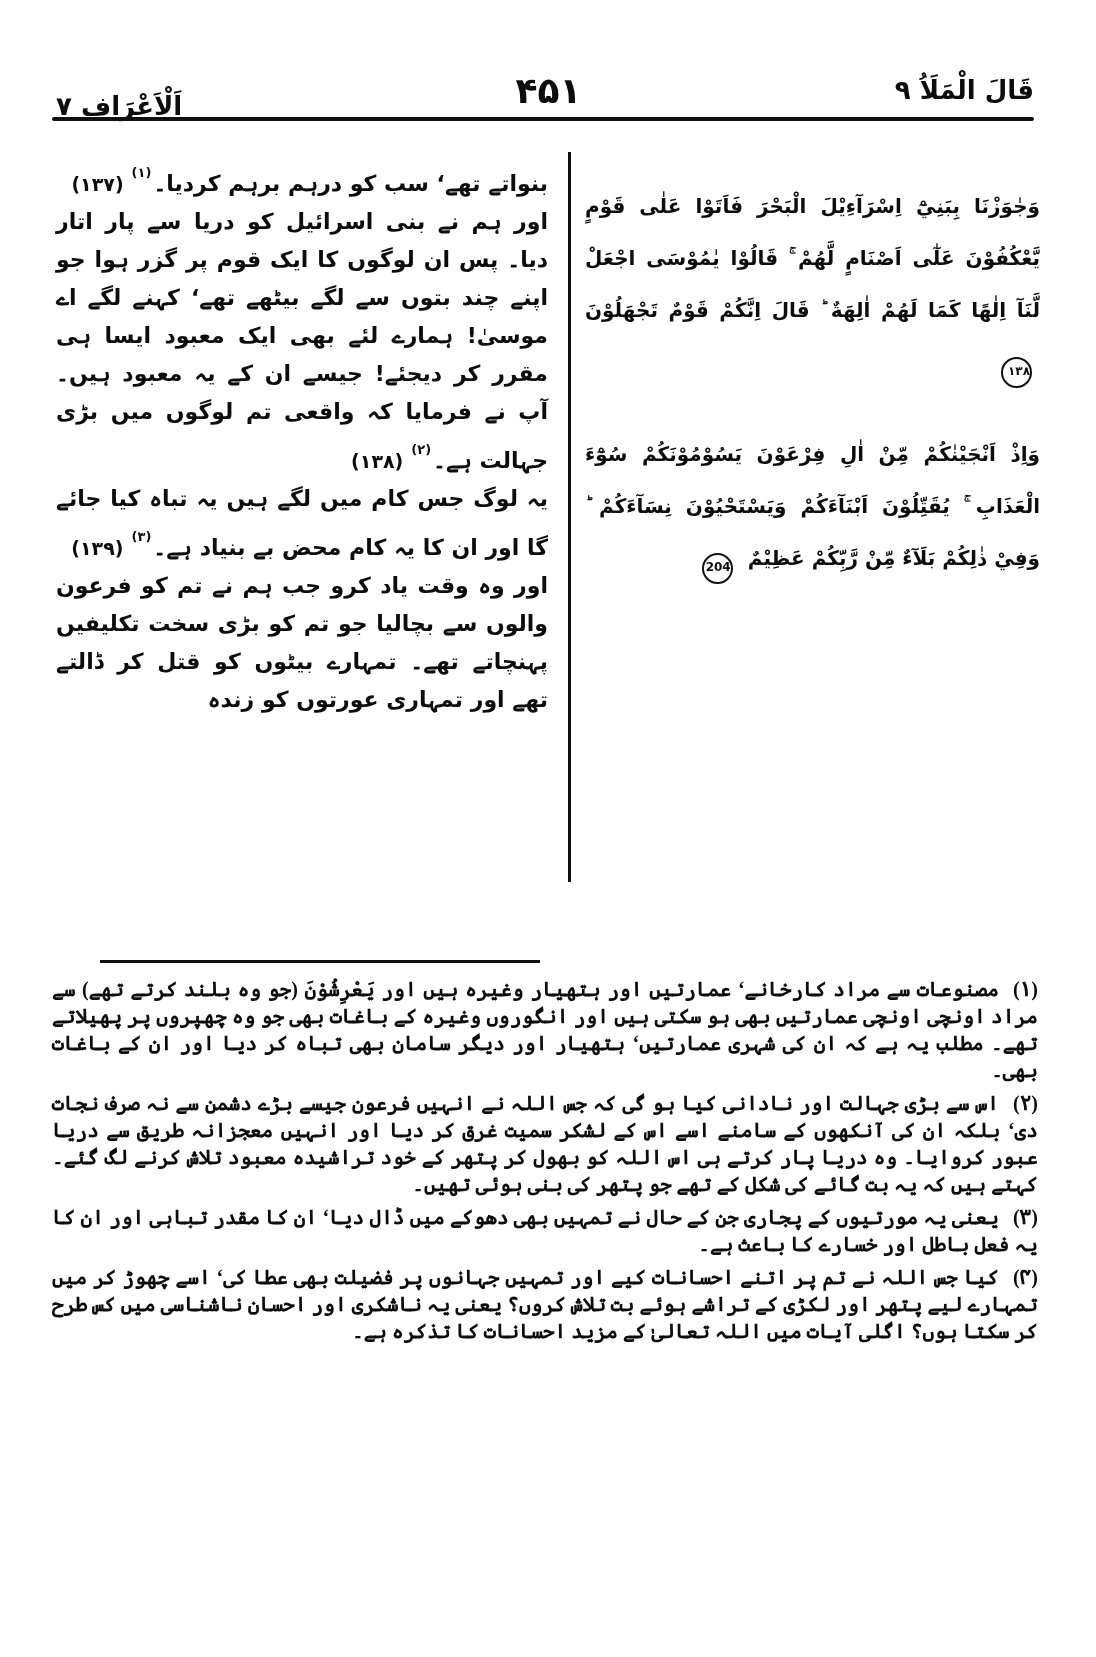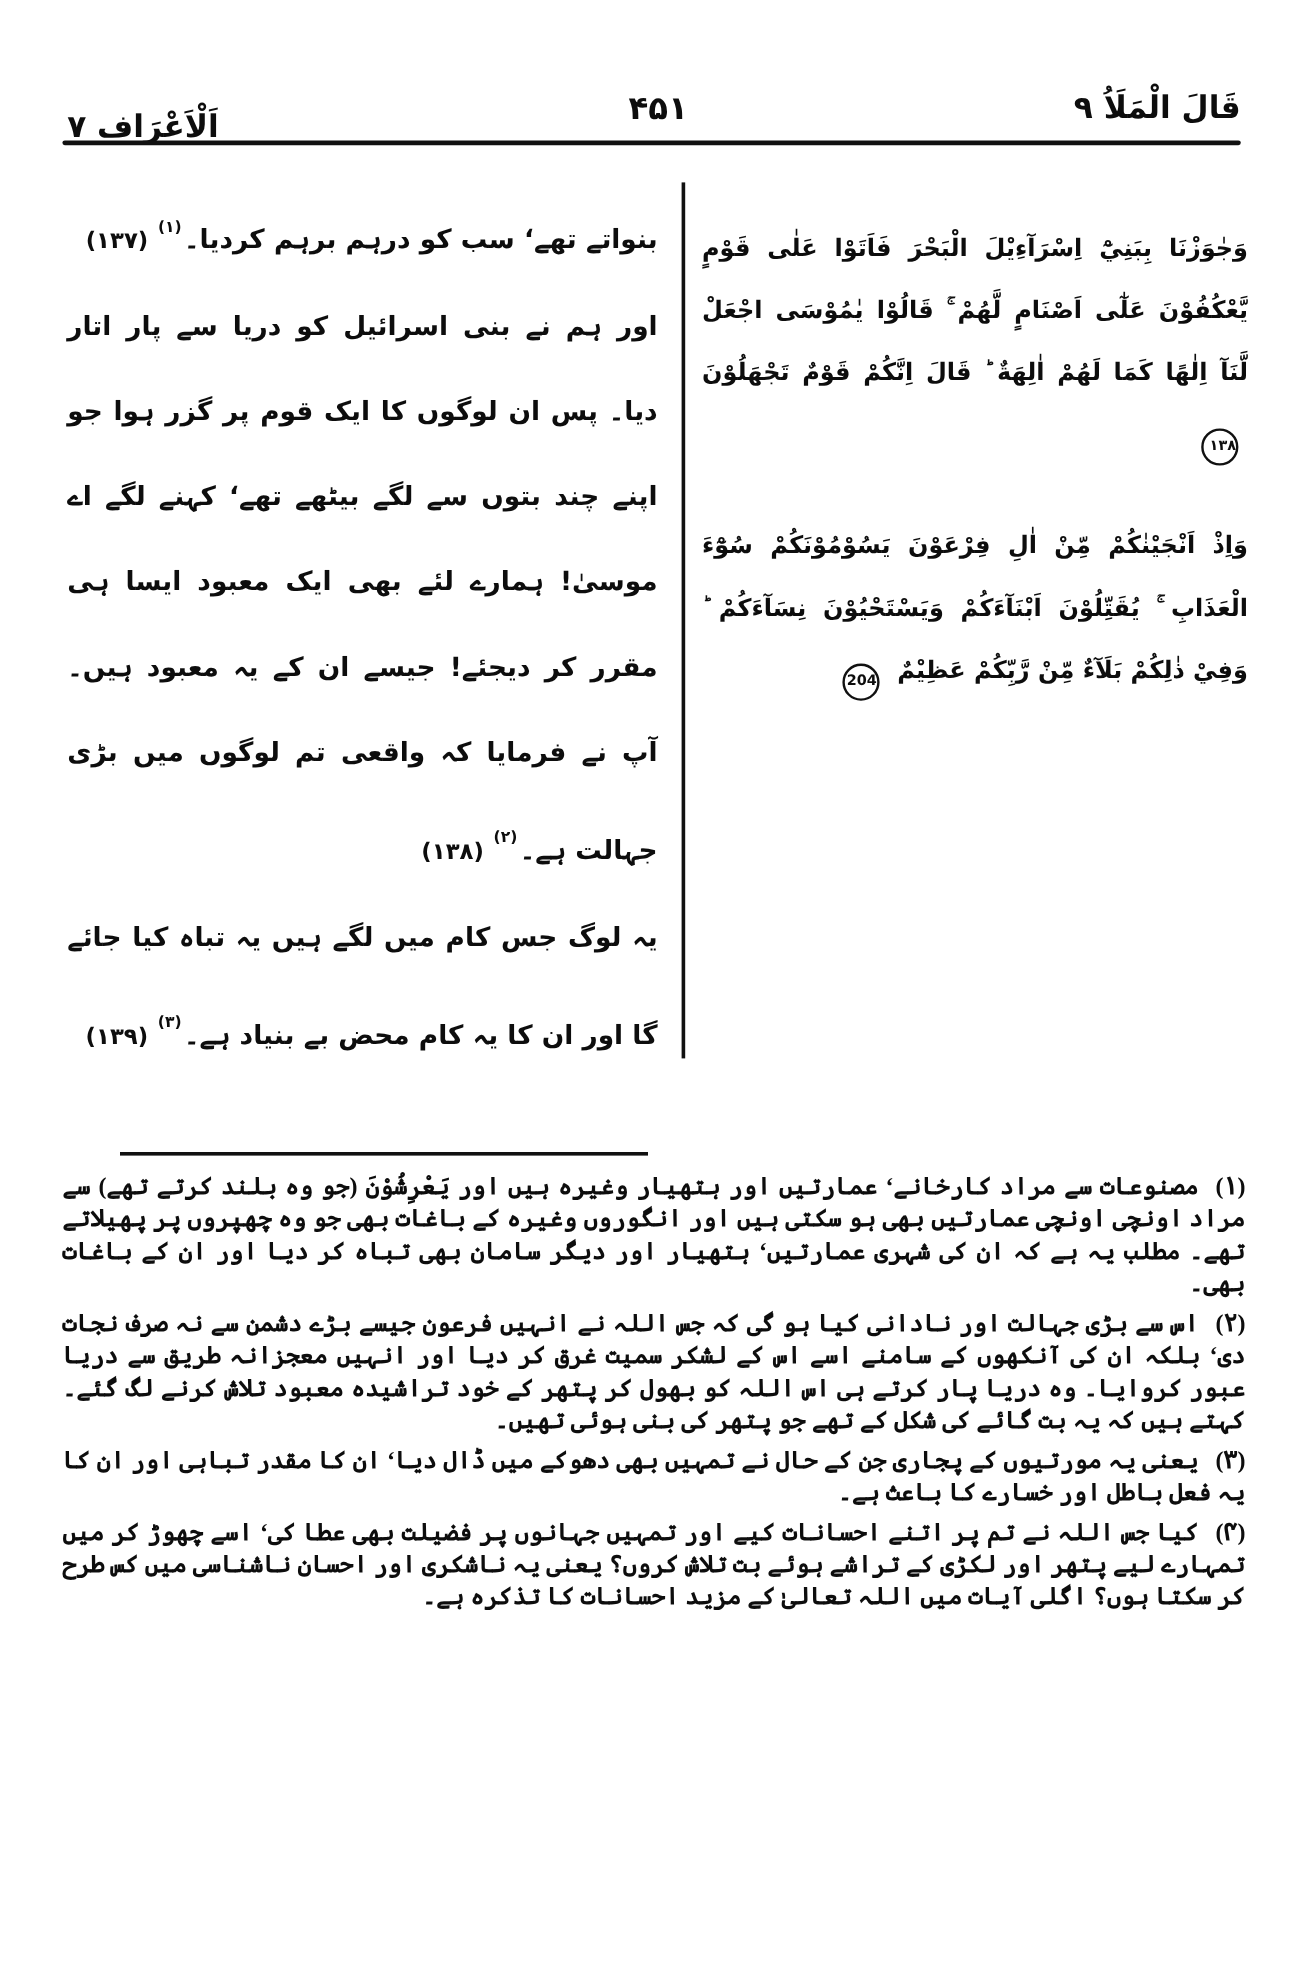--- a/index.html
+++ b/index.html
@@ -25,21 +25,21 @@
     right: 62px;
     left: 56px;
     height: 48px;
     display: flex;
     justify-content: space-between;
     align-items: center;
     font-weight: bold;
     font-size: 26px;
   }
   .header .juz-title { letter-spacing: 1px; }
-  .header .page-num { font-size: 27px; transform: translateX(10px); }
+  .header .page-num { font-size: 36px; transform: translateX(10px); }
   .header .surah-title { letter-spacing: 1px; margin-top: 32px; }
   .header-rule {
     position: absolute;
     top: 117px;
     right: 62px;
     left: 52px;
     height: 4px;
     background: #111;
     border-radius: 2px;
   }
@@ -98,21 +98,21 @@
     position: absolute;
     top: 14px;
     left: 56px;
     width: 492px;
     direction: rtl;
   }
   .urdu-para {
     margin: 0;
     font-size: 22px;
     font-weight: bold;
-    line-height: 71px;
+    line-height: 38px;
     text-align: justify;
     text-align-last: right;
   }
   .fn-ref {
     font-size: 13px;
     font-weight: bold;
     vertical-align: 14px;
     margin: 0 2px;
   }
   .verse-ref {
@@ -173,20 +173,21 @@
       <p class="verse v4">
         <span>وَاِذْ اَنْجَيْنٰكُمْ مِّنْ اٰلِ فِرْعَوْنَ يَسُوْمُوْنَكُمْ سُوْٓءَ الْعَذَابِ ۚ يُقَتِّلُوْنَ اَبْنَآءَكُمْ وَيَسْتَحْيُوْنَ نِسَآءَكُمْ ؕ وَفِيْ ذٰلِكُمْ بَلَآءٌ مِّنْ رَّبِّكُمْ عَظِيْمٌ</span>
         <span class="vnum">204</span>
       </p>
     </div>
 
     <div class="urdu-col">
       <p class="urdu-para"><span>بنواتے تھے‘ سب کو درہم برہم کردیا۔</span><span class="fn-ref">(۱)</span><span class="verse-ref">(۱۳۷)</span></p>
       <p class="urdu-para"><span>اور ہم نے بنی اسرائیل کو دریا سے پار اتار دیا۔ پس ان لوگوں کا ایک قوم پر گزر ہوا جو اپنے چند بتوں سے لگے بیٹھے تھے‘ کہنے لگے اے موسیٰ! ہمارے لئے بھی ایک معبود ایسا ہی مقرر کر دیجئے! جیسے ان کے یہ معبود ہیں۔ آپ نے فرمایا کہ واقعی تم لوگوں میں بڑی جہالت ہے۔</span><span class="fn-ref">(۲)</span><span class="verse-ref">(۱۳۸)</span></p>
       <p class="urdu-para"><span>یہ لوگ جس کام میں لگے ہیں یہ تباہ کیا جائے گا اور ان کا یہ کام محض بے بنیاد ہے۔</span><span class="fn-ref">(۳)</span><span class="verse-ref">(۱۳۹)</span></p>
+      <p class="urdu-para"><span>اور وہ وقت یاد کرو جب ہم نے تم کو فرعون والوں سے بچالیا جو تم کو بڑی سخت تکلیفیں پہنچاتے تھے۔ تمہارے بیٹوں کو قتل کر ڈالتے تھے اور تمہاری عورتوں کو زندہ</span></p>
     </div>
   </div>
 
   <div class="footnote-divider"></div>
   <div class="footnotes">
     <p class="footnote"><span class="fn-marker">(۱)</span><span>مصنوعات سے مراد کارخانے‘ عمارتیں اور ہتھیار وغیرہ ہیں اور یَعْرِشُوْنَ (جو وہ بلند کرتے تھے) سے مراد اونچی اونچی عمارتیں بھی ہو سکتی ہیں اور انگوروں وغیرہ کے باغات بھی جو وہ چھپروں پر پھیلاتے تھے۔ مطلب یہ ہے کہ ان کی شہری عمارتیں‘ ہتھیار اور دیگر سامان بھی تباہ کر دیا اور ان کے باغات بھی۔</span></p>
     <p class="footnote"><span class="fn-marker">(۲)</span><span>اس سے بڑی جہالت اور نادانی کیا ہو گی کہ جس اللہ نے انہیں فرعون جیسے بڑے دشمن سے نہ صرف نجات دی‘ بلکہ ان کی آنکھوں کے سامنے اسے اس کے لشکر سمیت غرق کر دیا اور انہیں معجزانہ طریق سے دریا عبور کروایا۔ وہ دریا پار کرتے ہی اس اللہ کو بھول کر پتھر کے خود تراشیدہ معبود تلاش کرنے لگ گئے۔ کہتے ہیں کہ یہ بت گائے کی شکل کے تھے جو پتھر کی بنی ہوئی تھیں۔</span></p>
     <p class="footnote"><span class="fn-marker">(۳)</span><span>یعنی یہ مورتیوں کے پجاری جن کے حال نے تمہیں بھی دھوکے میں ڈال دیا‘ ان کا مقدر تباہی اور ان کا یہ فعل باطل اور خسارے کا باعث ہے۔</span></p>
     <p class="footnote"><span class="fn-marker">(۴)</span><span>کیا جس اللہ نے تم پر اتنے احسانات کیے اور تمہیں جہانوں پر فضیلت بھی عطا کی‘ اسے چھوڑ کر میں تمہارے لیے پتھر اور لکڑی کے تراشے ہوئے بت تلاش کروں؟ یعنی یہ ناشکری اور احسان ناشناسی میں کس طرح کر سکتا ہوں؟ اگلی آیات میں اللہ تعالیٰ کے مزید احسانات کا تذکرہ ہے۔</span></p>
   </div>

